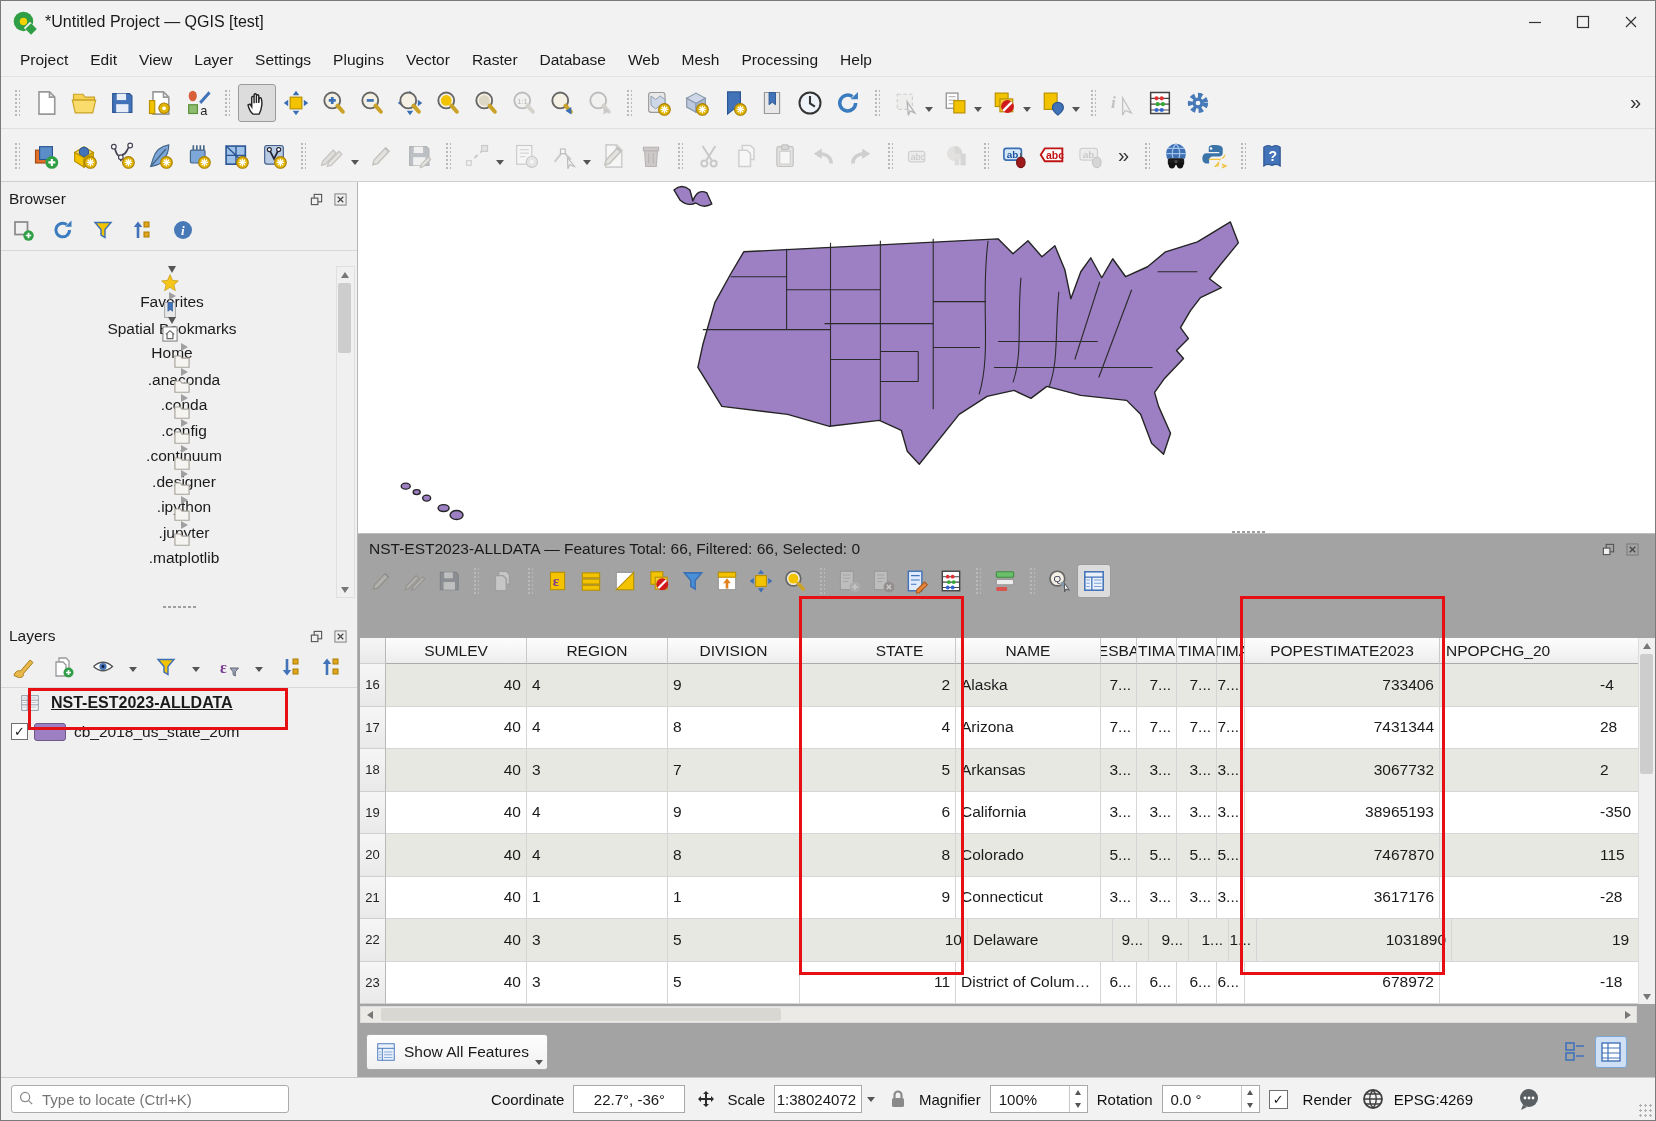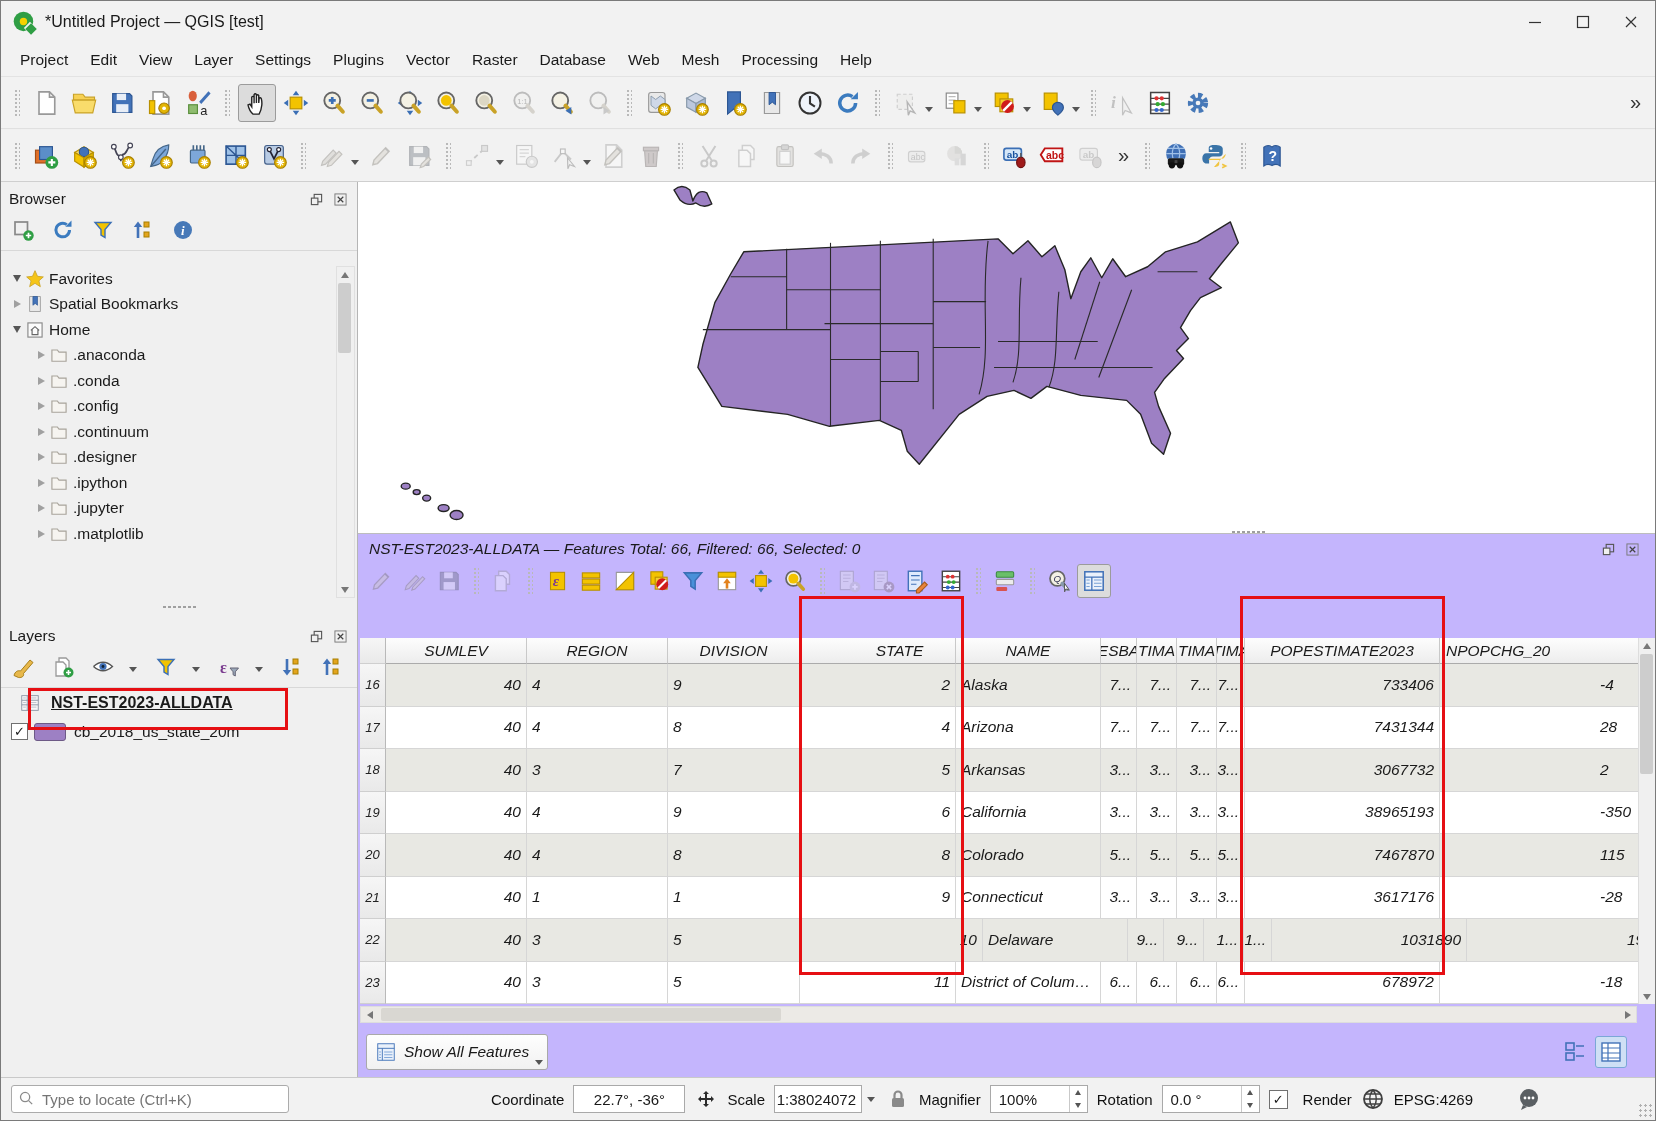--- a/index.html
+++ b/index.html
@@ -29,21 +29,21 @@
   .dock{position:absolute;left:0;top:181px;width:357px;bottom:43px;background:#f0f0f0;border-right:1px solid #b5b5b5;box-sizing:border-box;}
   .panel-title{height:26px;display:flex;align-items:center;padding:4px 8px 0 8px;}
   .ptools{display:flex;gap:12px;padding:4px 8px 6px 8px;border-bottom:1px solid #d8d8d8;}
   .ptools .ticon{width:28px;height:28px;margin:0;}
   .ptools .ticon svg{width:24px;height:24px;}
   .pbtns{margin-left:auto;display:flex;gap:6px;}
   .pbtn{width:18px;height:16px;display:flex;align-items:center;justify-content:center;}
   .pbtn svg{width:13px;height:13px;}
   #browser{position:absolute;left:0;top:0;right:0;height:429px;}
   #btree{position:absolute;left:2px;top:84px;right:22px;height:330px;overflow:hidden;background:#f0f0f0;}
-  .trow{height:25.5px;display:flex;align-items:center;}
+  .trow{height:25.5px;display:flex;align-items:center;flex-direction:column;}
   .ar{width:16px;flex:none;display:flex;justify-content:center;}
   .ar.exp i{width:0;height:0;border-top:7px solid #565656;border-left:4.5px solid transparent;border-right:4.5px solid transparent;}
   .ar.col i{width:0;height:0;border-left:7px solid #a0a0a0;border-top:4.5px solid transparent;border-bottom:4.5px solid transparent;}
   .trow .ticn{width:24px;height:20px;flex:none;}
   .trow .ticn svg{width:20px;height:20px;}
   .vsb{position:absolute;right:2px;top:84px;width:17px;height:330px;background:#f0f0f0;border:1px solid #e0e0e0;}
   .sarr{position:absolute;left:0;width:15px;height:15px;display:flex;align-items:center;justify-content:center;}
   .sarr i{width:0;height:0;}
   .sarr.up i{border-bottom:6px solid #777;border-left:4px solid transparent;border-right:4px solid transparent;}
   .sarr.dn i{border-top:6px solid #777;border-left:4px solid transparent;border-right:4px solid transparent;}
@@ -54,21 +54,21 @@
   .lrow{height:29px;display:flex;align-items:center;padding-left:10px;}
   .lrow .ticn{width:26px;height:22px;flex:none;margin-right:6px;}
   .lrow .ticn svg{width:22px;height:22px;}
   .lrow .lbl.active{font-weight:bold;text-decoration:underline;font-size:16px;}
   .cbx{width:15px;height:15px;border:1px solid #707070;background:#fff;display:inline-flex;align-items:center;justify-content:center;font-size:13px;margin-right:6px;flex:none;}
   .swatch{width:30px;height:16px;border-radius:3px;margin-right:8px;flex:none;border:1px solid #6d5a86;}
   
   .mapcanvas{position:absolute;left:357px;top:181px;width:1299px;height:352px;background:#ffffff;border-bottom:1px solid #bdbdbd;box-sizing:border-box;}
   .mapcanvas svg{width:100%;height:100%;display:block;}
   
-  .attrpanel{position:absolute;left:357px;top:533px;right:0;bottom:43px;background:#c4b5fd;font-style:italic;}
+  .attrpanel{position:absolute;left:357px;top:533px;right:0;bottom:43px;background:#a3a3a3;}
   .attrpanel .panel-title{padding-left:11px;height:22px;}
   .atb{position:absolute;left:6px;top:28px;right:40px;height:38px;display:flex;align-items:center;}
   .atb .ticon{width:32px;height:32px;}
   .atb .ticon svg{width:26px;height:26px;}
   .atable{position:absolute;left:2px;top:104px;width:1281px;height:366px;overflow:hidden;background:#fff;}
   .thead{display:flex;height:26px;}
   .th{box-sizing:border-box;border-right:1px solid #c9c9c9;border-bottom:1px solid #ababab;background:linear-gradient(#fdfdfd,#ededed);display:flex;align-items:center;justify-content:center;overflow:hidden;white-space:nowrap;flex:none;}
   .th.l{justify-content:flex-start;padding-left:6px;}
   .trw{display:flex;height:42.5px;}
   .td{box-sizing:border-box;border-right:1px solid #d6d6d6;border-bottom:1px solid #d6d6d6;display:flex;align-items:center;overflow:hidden;white-space:nowrap;flex:none;padding:0 5px;}
@@ -1182,21 +1182,21 @@
             <div class="td r" style="width: 40px;">3...</div>
             <div class="td r" style="width: 28px;">3...</div>
             <div class="td r" style="width: 195px;">3617176</div>
             <div class="td np" style="width: 240px;">-28</div>
           </div>
           <div class="trw odd">
             <div class="td c rnum" style="width: 26px;">22</div>
             <div class="td r" style="width: 141px;">40</div>
             <div class="td l" style="width: 141px;">3</div>
             <div class="td l" style="width: 132px;">5</div>
-            <div class="td r" style="width: 183px;">10</div>
+            <div class="td r" style="width: 168px;">10</div>
             <div class="td l" style="width: 145px;">
               <span class="ell">Delaware</span>
             </div>
             <div class="td r" style="width: 36px;">9...</div>
             <div class="td r" style="width: 40px;">9...</div>
             <div class="td r" style="width: 40px;">1...</div>
             <div class="td r" style="width: 28px;">1...</div>
             <div class="td r" style="width: 195px;">1031890</div>
             <div class="td np" style="width: 240px;">19</div>
           </div>

